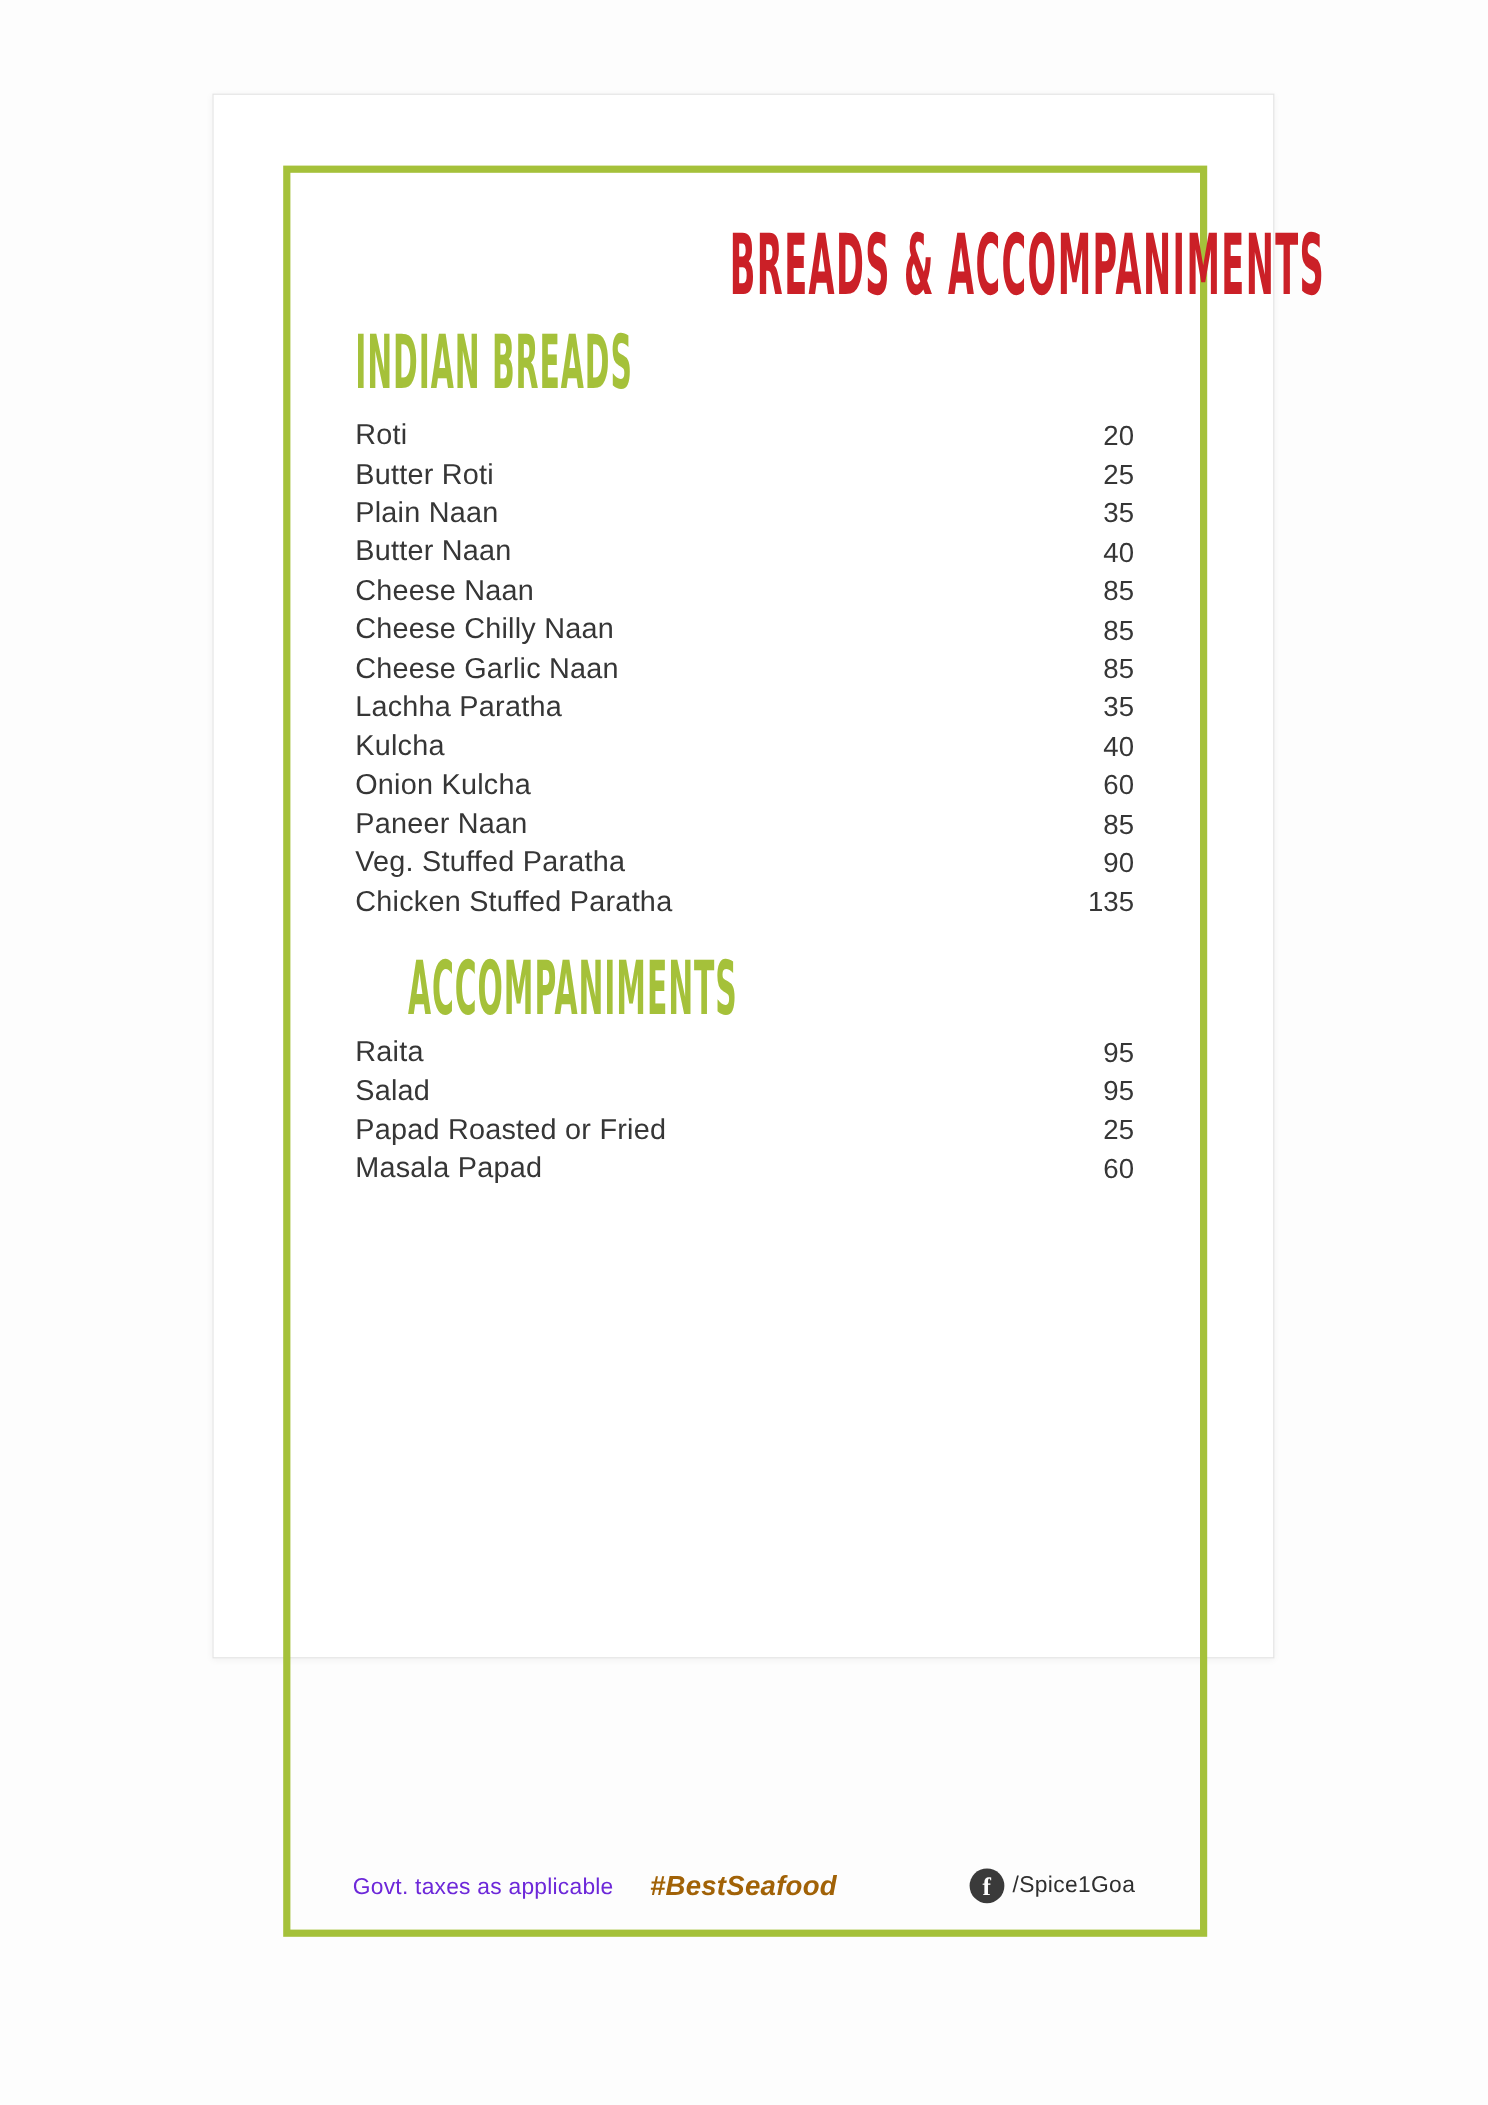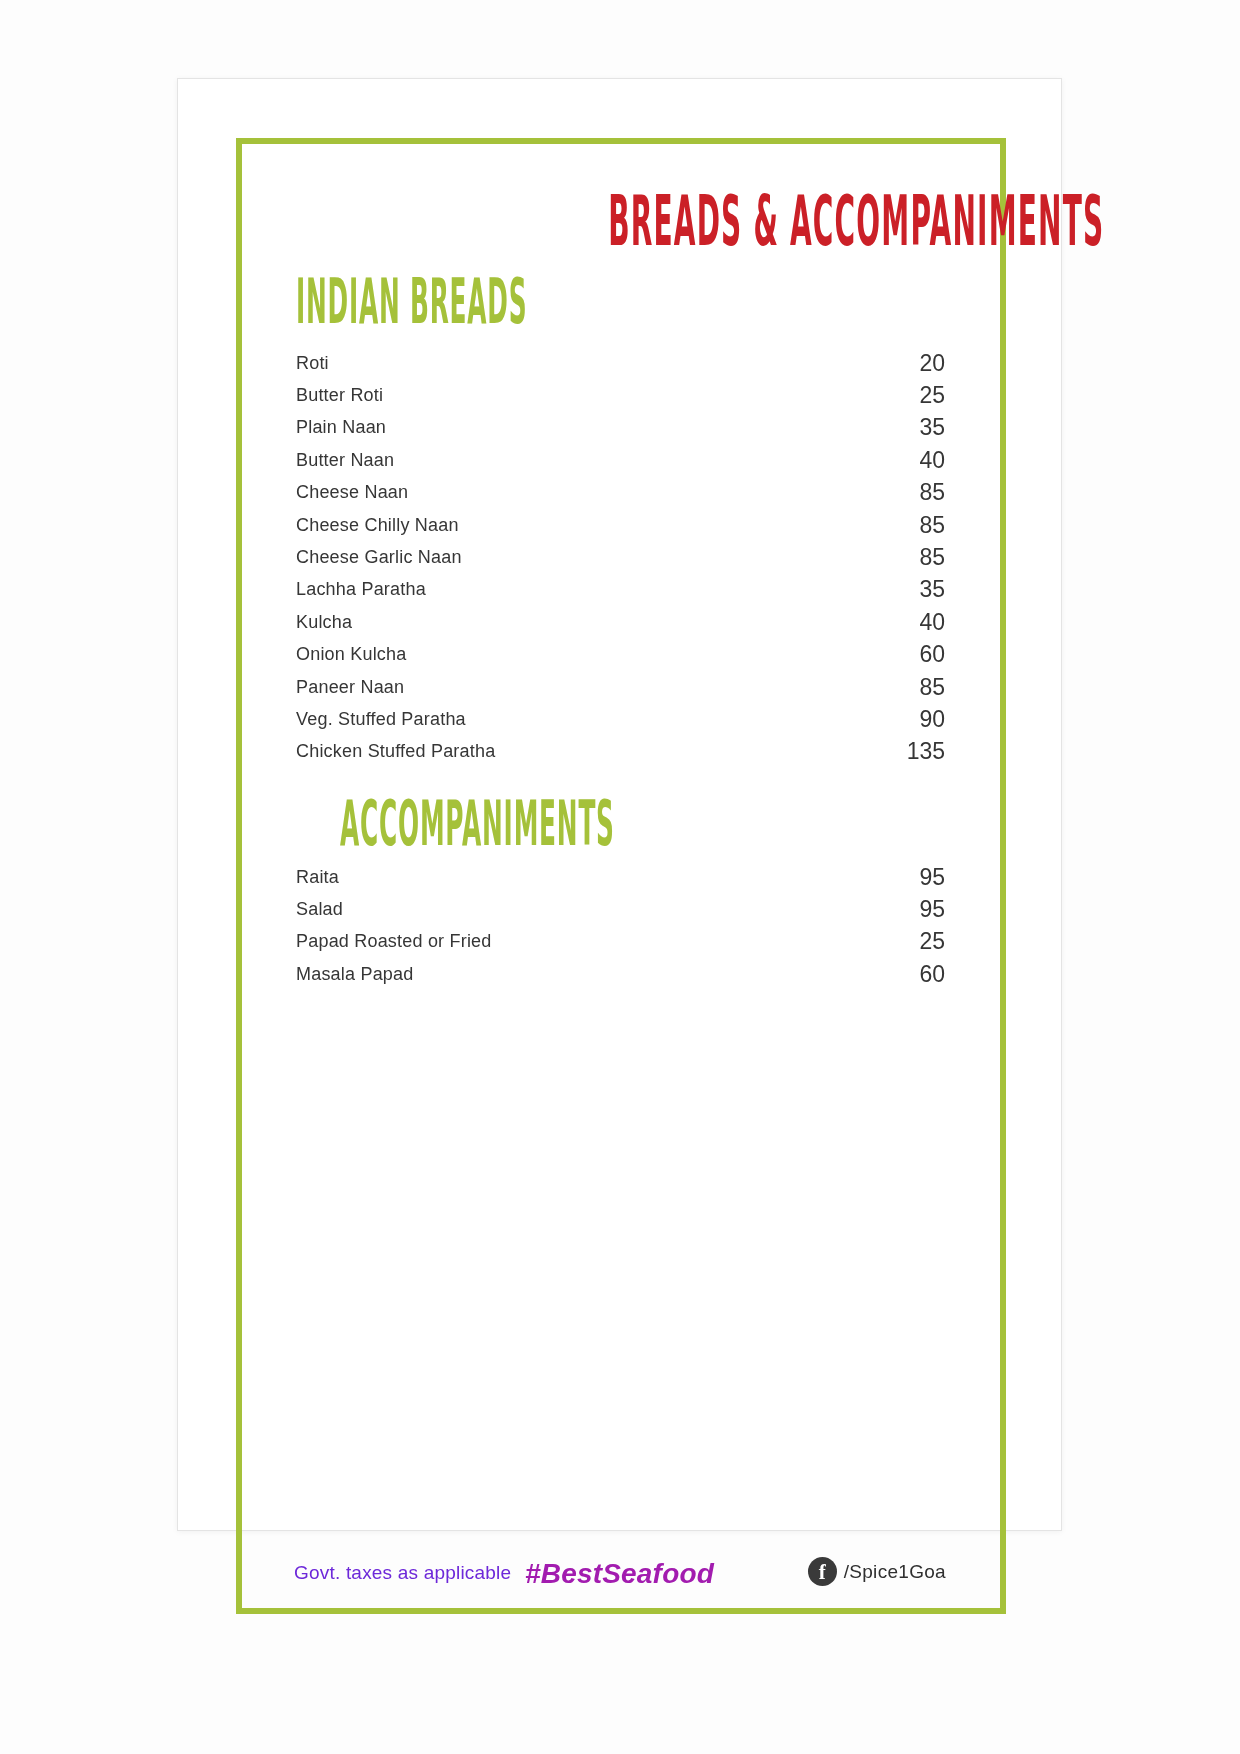--- a/index.html
+++ b/index.html
@@ -5,21 +5,21 @@
   html, body { margin: 0; padding: 0; }
   body {
     width: 1240px; height: 1754px;
     background: #fdfdfd;
     font-family: "Liberation Sans", sans-serif;
     position: relative;
     overflow: hidden;
   }
   .page {
     position: absolute; left: 177px; top: 78px;
-    width: 885px; height: 1453px;
+    width: 885px; height: 1304px;
     background: #ffffff;
     border: 1px solid #e4e4e4;
     box-shadow: 0 1px 6px rgba(0,0,0,0.05);
     box-sizing: border-box;
   }
   .frame {
     position: absolute; left: 58px; top: 59px;
     width: 770px; height: 1476px;
     border: 6px solid #a5c13a;
     box-sizing: border-box;
@@ -54,36 +54,36 @@
     position: absolute; left: 118px; width: 649px;
     margin: 0; padding: 0; list-style: none;
   }
   .list-1 { top: 268px; }
   .list-2 { top: 782px; }
   .menu-list li {
     height: 32.4px;
     display: flex; align-items: center; justify-content: space-between;
   }
   .item-name {
-    font-size: 18px; color: #363636; font-weight: 500;
+    font-size: 24px; color: #363636; font-weight: 500;
     letter-spacing: 0.2px;
   }
   .item-price {
     font-size: 23px; color: #363636; font-weight: 500;
     text-align: center;
   }
   .footer-tax {
     position: absolute; left: 116px; top: 1483px;
     font-size: 19px; color: #6d28d9; font-weight: 500;
     letter-spacing: 0.2px;
   }
   .footer-hashtag {
     position: absolute; left: 50%; top: 1479px;
     transform: translateX(-50%);
-    font-size: 28px; color: #a21caf;
+    font-size: 23px; color: #a16207;
     font-weight: bold; font-style: italic;
     letter-spacing: 0.2px;
     text-align: center;
   }
   .footer-fb {
     position: absolute; right: 115px; top: 1478px;
     display: flex; align-items: center; gap: 7px;
   }
   .fb-circle {
     width: 29px; height: 29px; border-radius: 50%;

